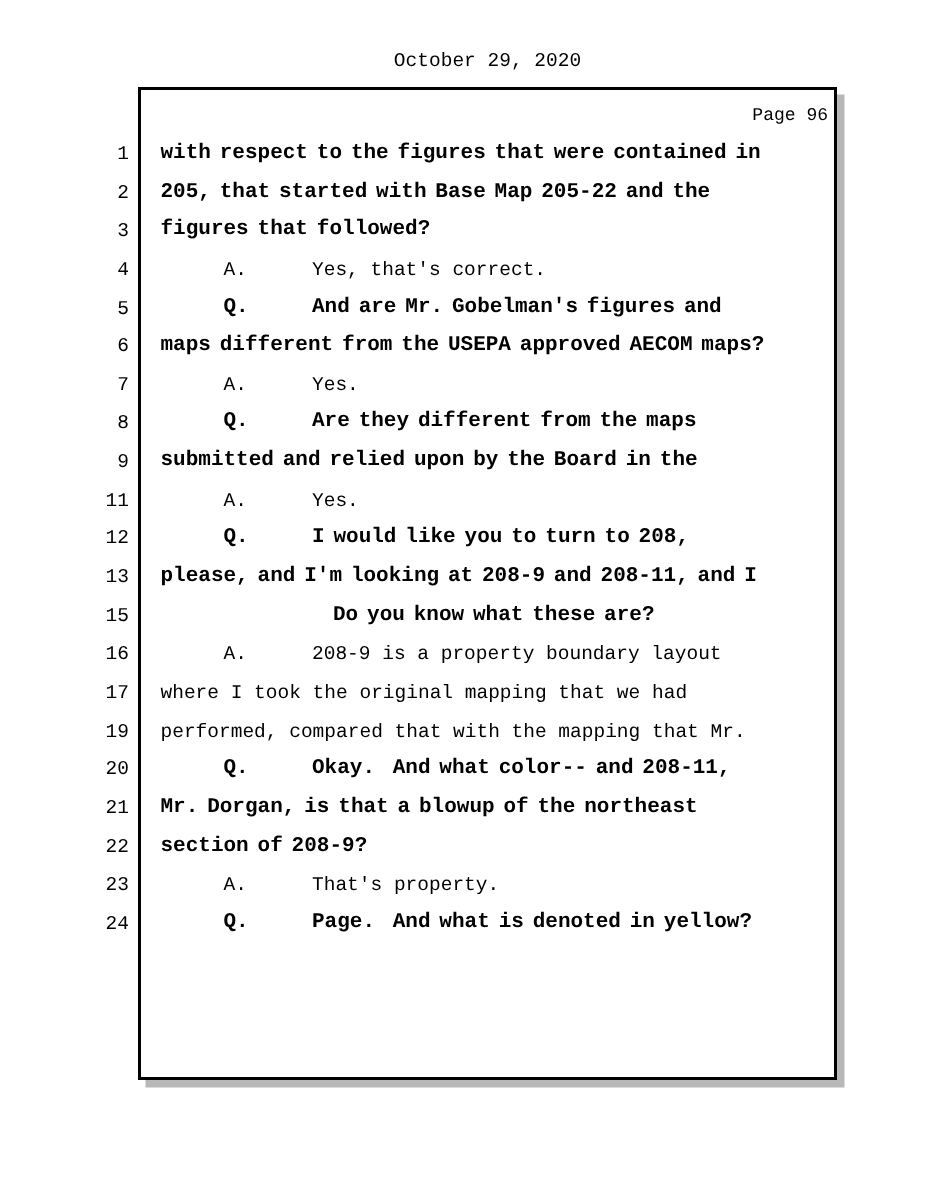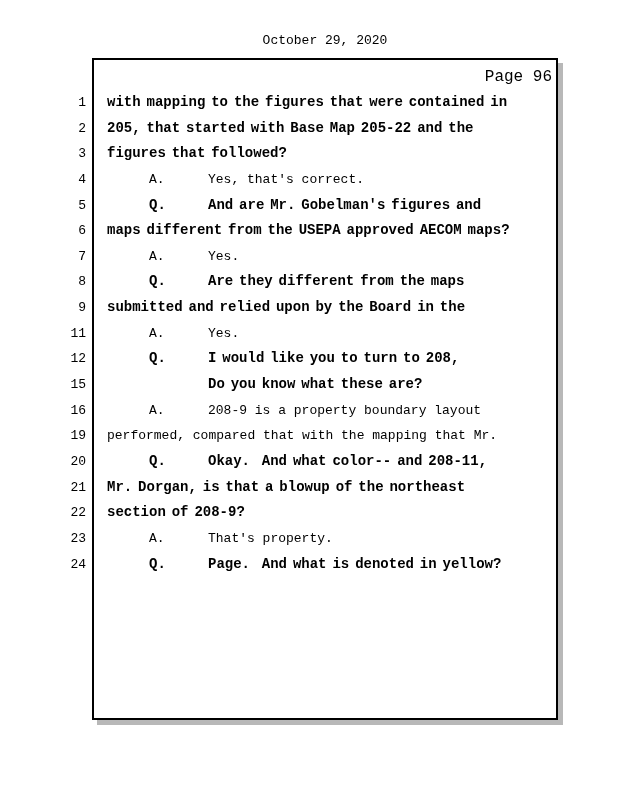--- a/index.html
+++ b/index.html
@@ -21,21 +21,21 @@
     position:absolute;left:92px;top:58px;
     width:466px;height:662px;
     box-sizing:border-box;
     border:2px solid #000;
     background:#ffffff;
     box-shadow:5px 5px 0 0 #b8b8b8;
   }
   .page-number{
     position:absolute;left:92px;top:69px;width:460px;
     text-align:right;
-    font-size:16px;line-height:16px;
+    font-size:12px;line-height:16px;
     white-space:pre;
   }
   .lines{
     position:absolute;left:60px;top:90px;width:497px;
   }
   .t-line{
     position:relative;
     height:25.65px;
     line-height:25.65px;
   }
@@ -46,21 +46,21 @@
   }
   .tx{
     position:absolute;left:47px;top:0;right:0;
     white-space:pre;
   }
   .tx.a{font-size:13px;font-weight:400;}
   .tx.q{font-size:14px;font-weight:700;word-spacing:-2.5px;}
   .pfx{position:absolute;left:42px;top:0;white-space:pre;}
   .body{position:absolute;left:101px;top:0;white-space:pre;}
   .tx.cont .body{left:0;}
-  .tx.center .body{left:101px;text-align:center;}
+  .tx.center .body{left:115px;text-align:center;}
   .footer{
     position:absolute;left:92px;top:731px;width:466px;
     text-align:center;
     font-size:13px;line-height:15px;
     white-space:pre;
   }
 </style>
 </head>
 <body>
 
@@ -68,21 +68,21 @@
 
   <div class="date-header">October 29, 2020</div>
 
   <div class="transcript-box"></div>
 
   <div class="page-number">Page 96</div>
 
   <div class="lines">
       <div class="t-line">
         <span class="ln">1</span>
-        <span class="tx q cont"><span class="body">with mapping to the figures that were contained in</span></span>
+        <span class="tx q cont"><span class="body">with respect to the figures that were contained in</span></span>
       </div>
       <div class="t-line">
         <span class="ln">2</span>
         <span class="tx q cont"><span class="body">205, that started with Base Map 205-22 and the</span></span>
       </div>
       <div class="t-line">
         <span class="ln">3</span>
         <span class="tx q cont"><span class="body">figures that followed?</span></span>
       </div>
       <div class="t-line">
@@ -111,26 +111,34 @@
       </div>
       <div class="t-line">
         <span class="ln">11</span>
         <span class="tx a speaker"><span class="pfx">A.</span><span class="body">Yes.</span></span>
       </div>
       <div class="t-line">
         <span class="ln">12</span>
         <span class="tx q speaker"><span class="pfx">Q.</span><span class="body">I would like you to turn to 208,</span></span>
       </div>
       <div class="t-line">
+        <span class="ln">13</span>
+        <span class="tx q cont"><span class="body">please, and I'm looking at 208-9 and 208-11, and I</span></span>
+      </div>
+      <div class="t-line">
         <span class="ln">15</span>
         <span class="tx q center"><span class="body">Do you know what these are?</span></span>
       </div>
       <div class="t-line">
         <span class="ln">16</span>
         <span class="tx a speaker"><span class="pfx">A.</span><span class="body">208-9 is a property boundary layout</span></span>
+      </div>
+      <div class="t-line">
+        <span class="ln">17</span>
+        <span class="tx a cont"><span class="body">where I took the original mapping that we had</span></span>
       </div>
       <div class="t-line">
         <span class="ln">19</span>
         <span class="tx a cont"><span class="body">performed, compared that with the mapping that Mr.</span></span>
       </div>
       <div class="t-line">
         <span class="ln">20</span>
         <span class="tx q speaker"><span class="pfx">Q.</span><span class="body">Okay.  And what color-- and 208-11,</span></span>
       </div>
       <div class="t-line">

